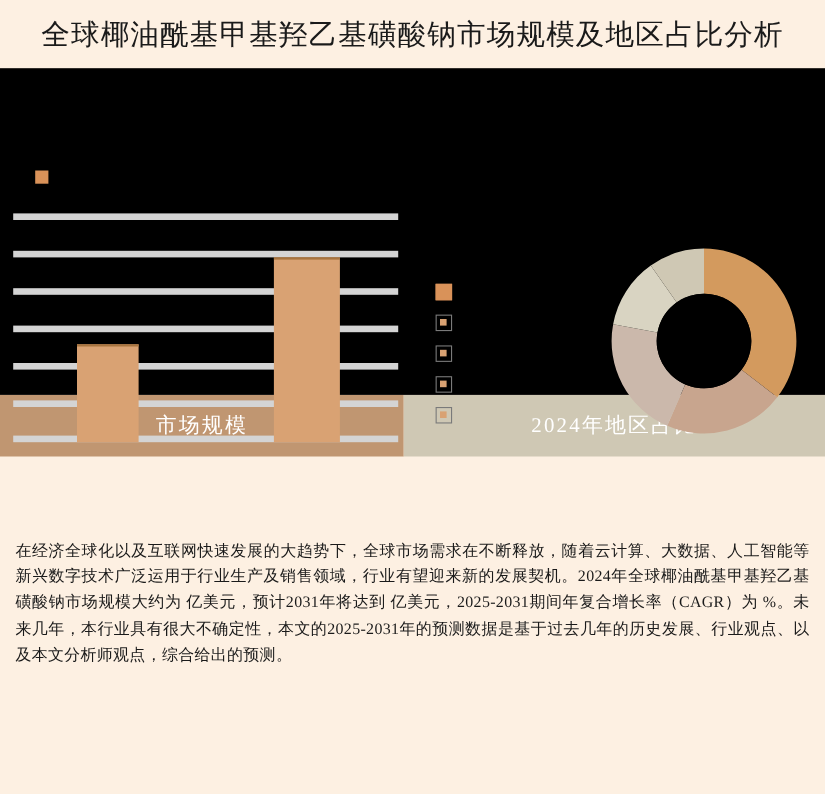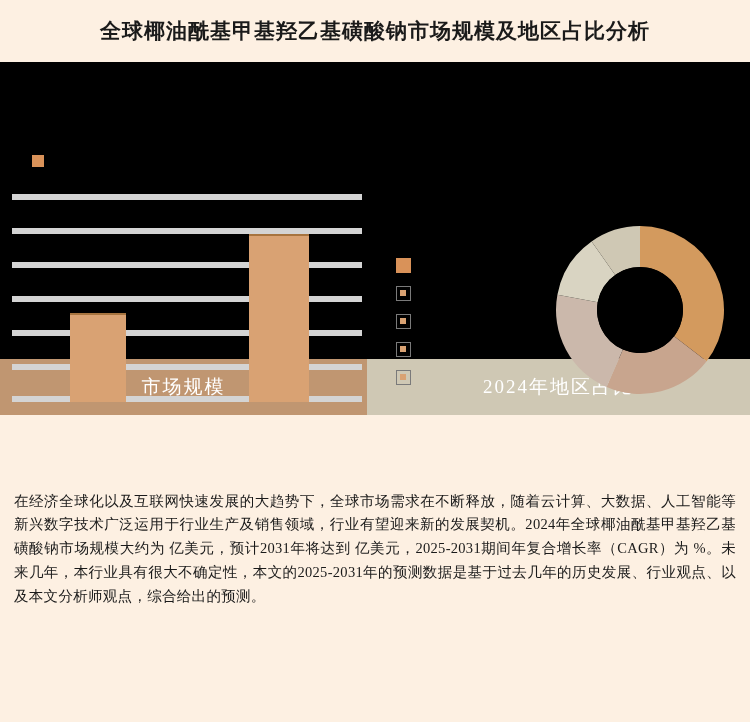--- a/index.html
+++ b/index.html
@@ -21,22 +21,22 @@
   }
   
   .title-bar {
     height: 62px;
     display: flex;
     align-items: center;
     justify-content: center;
     background: #fdf0e2;
   }
   .title-text {
-    font-size: 21px;
-    font-weight: bold;
+    font-size: 26px;
+    font-weight: normal;
     color: #1a1a1a;
     letter-spacing: 1px;
     text-align: center;
   }
   
   .chart-panel {
     position: relative;
     width: 750px;
     height: 297px;
     background: #000000;

